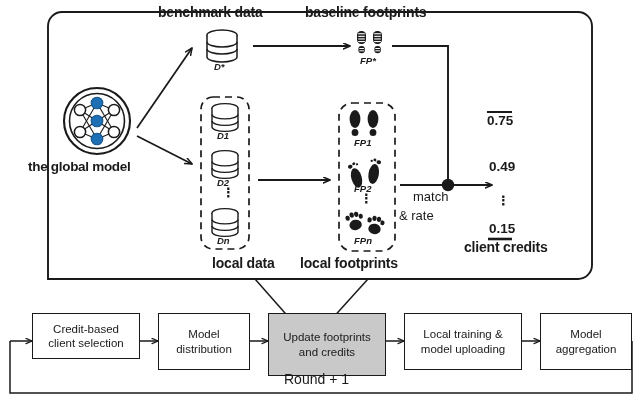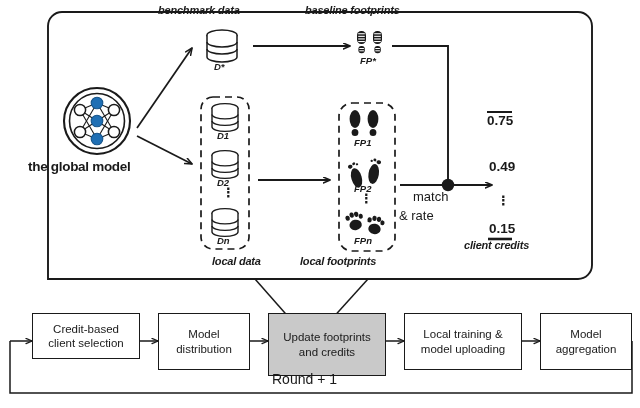--- a/index.html
+++ b/index.html
@@ -6,21 +6,21 @@
   body{
     width:640px;height:408px;position:relative;overflow:hidden;
     font-family:"Liberation Sans","DejaVu Sans",sans-serif;
     color:#1a1a1a;
   }
   #root{position:absolute;inset:0;}
   svg#canvas{position:absolute;left:0;top:0;width:640px;height:408px;}
 
   .lbl{position:absolute;white-space:nowrap;line-height:1.05;}
 
-  .t-head{font-size:11px;font-weight:bold;letter-spacing:-.2px;font-style:italic;}
+  .t-head{font-size:14px;font-weight:bold;letter-spacing:-.2px;}
   .t-sub{font-size:9.5px;font-weight:bold;font-style:italic;}
   .t-num{font-size:13.5px;font-weight:bold;}
   .t-match{font-size:13px;}
   .t-box{font-size:11.5px;text-align:center;line-height:1.22;}
   .t-round{font-size:14px;}
   .t-gm{font-size:13.5px;font-weight:bold;letter-spacing:-.3px;}
 
   .dots{font-size:13px;font-weight:bold;letter-spacing:0;}
 
   .flowbox{
@@ -275,15 +275,15 @@
     </div>
   </div>
 
   <div class="flowbox" style="left:540px;top:313px;width:92px;height:57px;">
     <div class="t-box">
       <span>Model</span>
       <span>aggregation</span>
     </div>
   </div>
 
-  <div class="lbl t-round" style="left:272px;top:372px;">Round + 1</div>
+  <div class="lbl t-round" style="left:284px;top:372px;">Round + 1</div>
 
 </div>
 
 </body></html>

